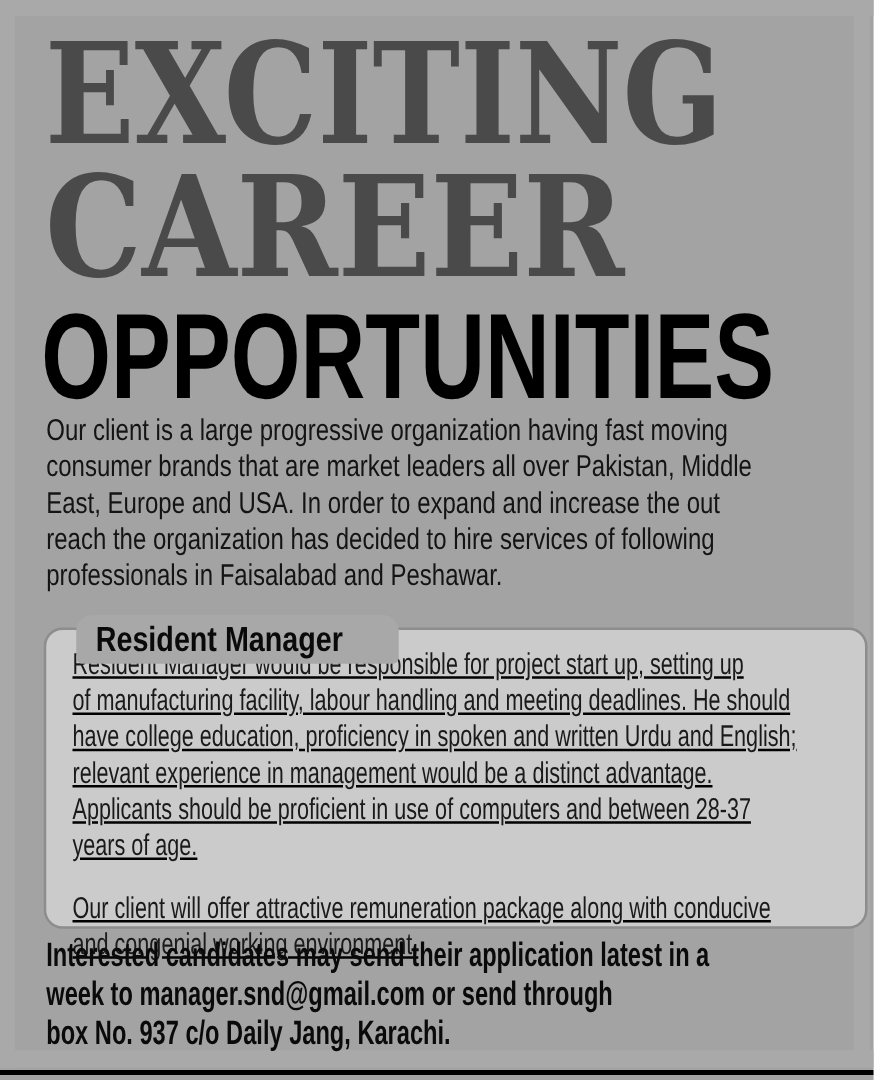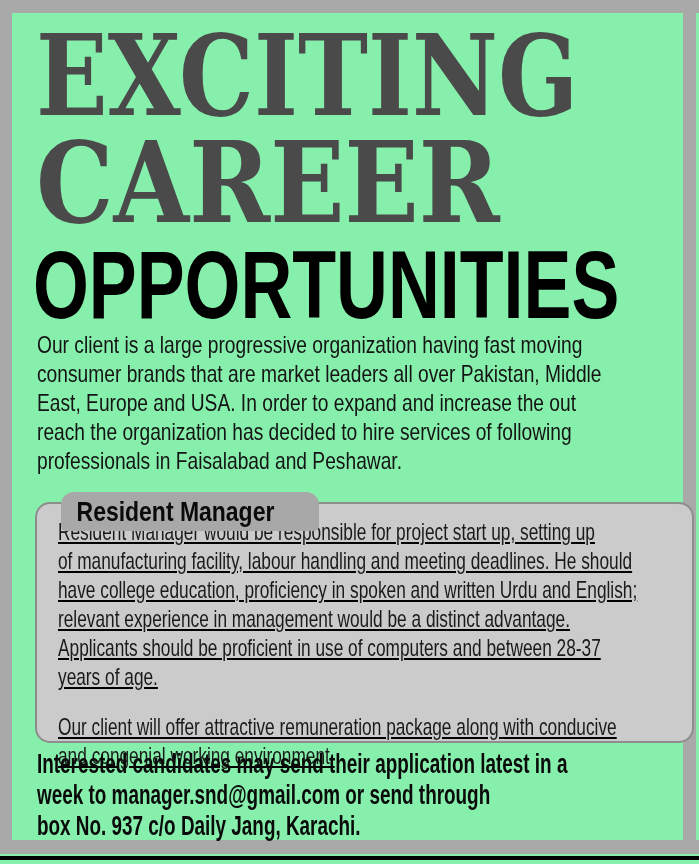--- a/index.html
+++ b/index.html
@@ -1,19 +1,19 @@
 <!DOCTYPE html>
 <html><head>
 <meta charset="utf-8">
 <style>
   html,body{margin:0;padding:0;background:#ffffff;}
   #canvas{
     position:relative;
     width:699px;height:864px;
-    background:#86efac;
+    background:#a3a3a3;
     overflow:hidden;
     font-family:"Liberation Sans",sans-serif;
   }
   
   .frame{position:absolute;background:#a9a9a9;}
   #frame-top{left:0;top:0;width:699px;height:13px;}
   #frame-left{left:0;top:0;width:12px;height:854px;}
   #frame-right{left:683px;top:13px;width:13px;height:827px;}
   #frame-bottom{left:0;top:840px;width:699px;height:14px;}
   #black-bar{position:absolute;left:0;top:856px;width:699px;height:4px;background:#000;}

